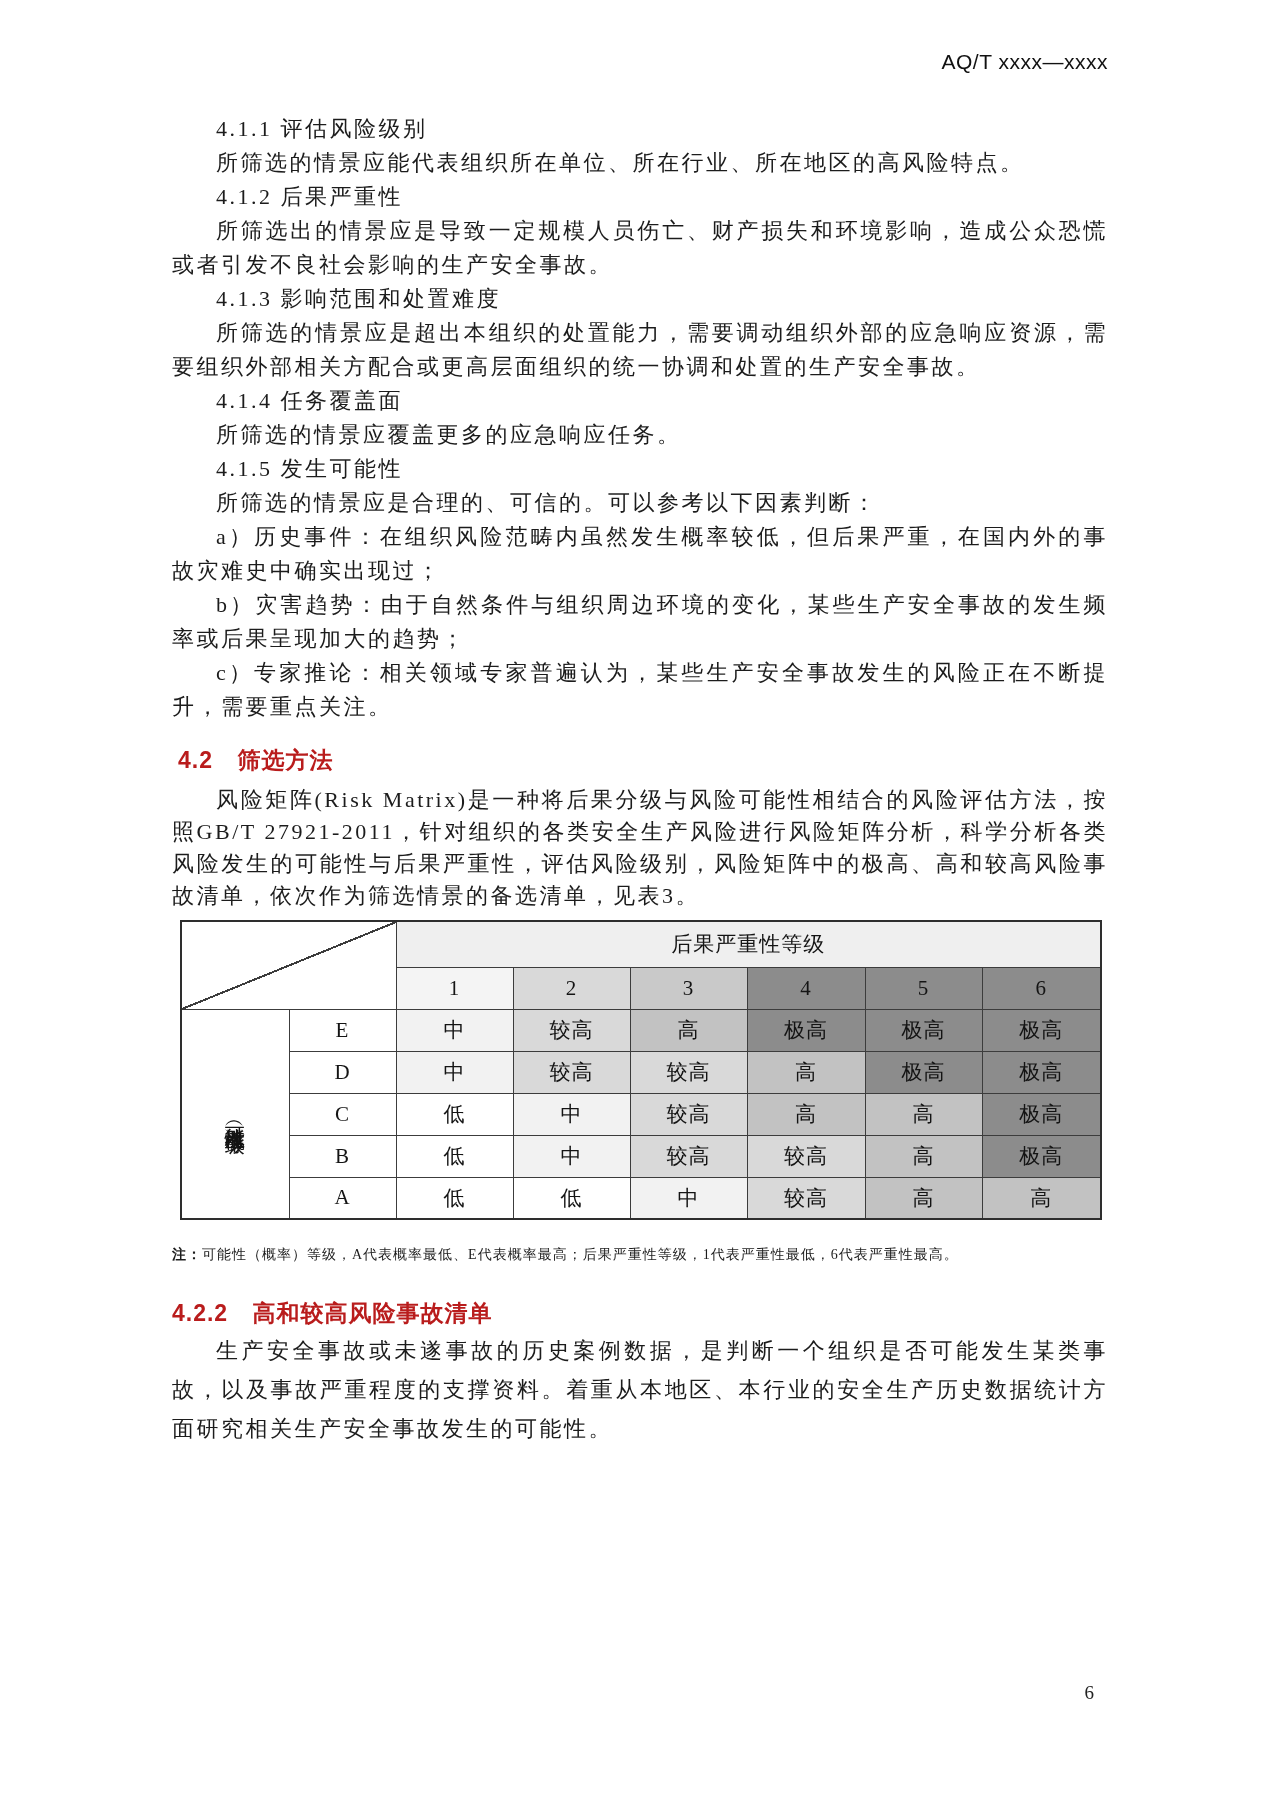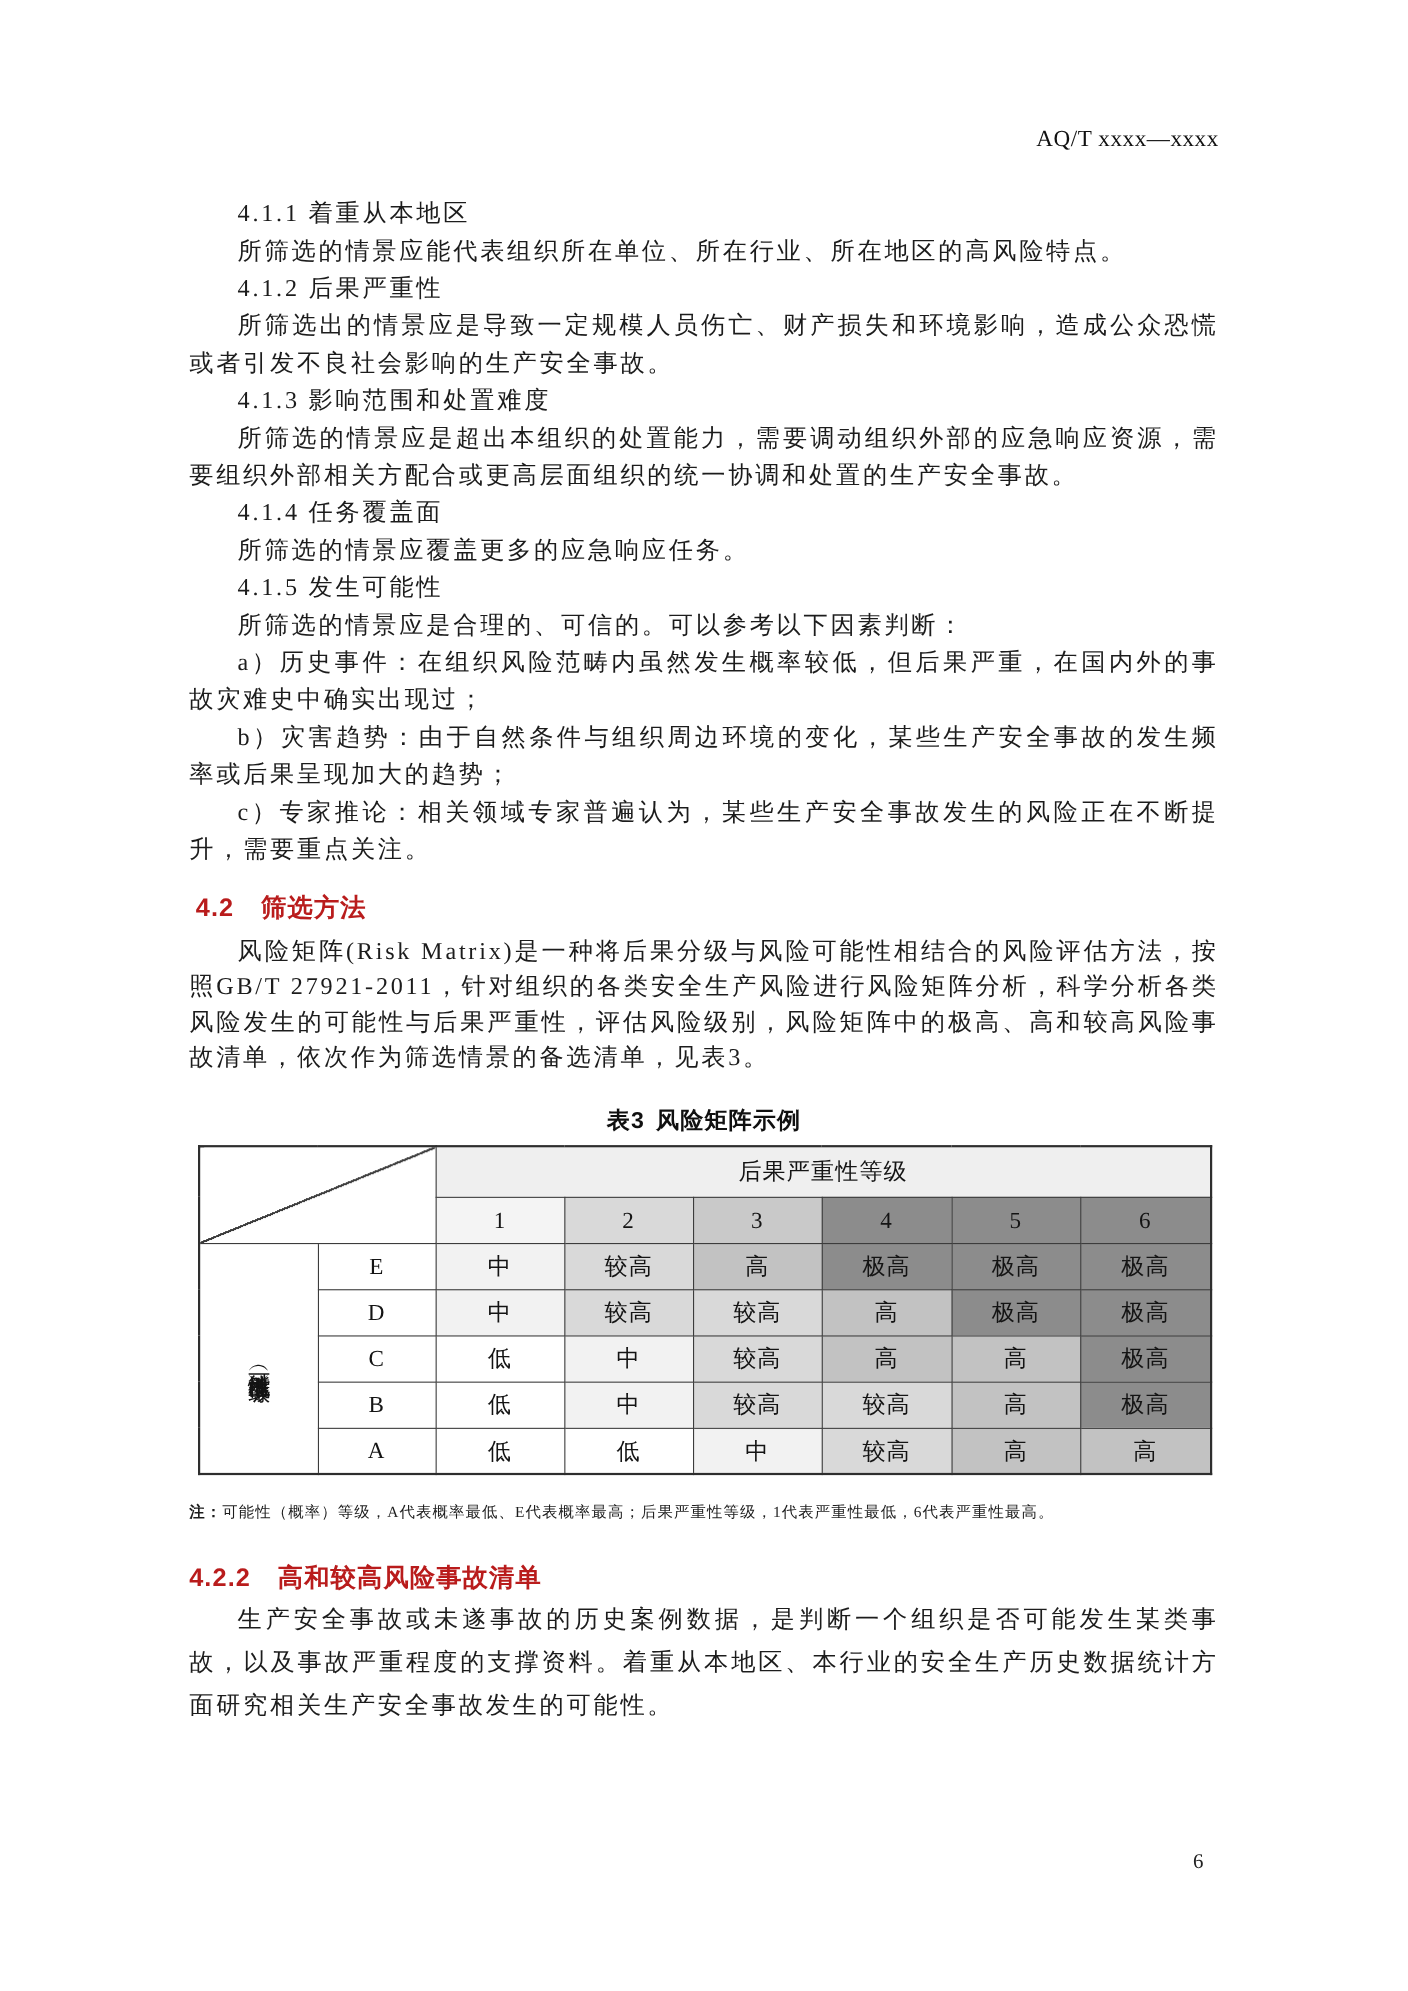--- a/index.html
+++ b/index.html
@@ -3,22 +3,22 @@
 <meta charset="utf-8">
 <style>
   html,body{margin:0;padding:0;background:#ffffff;}
   .page{
     position:relative;width:1280px;height:1810px;background:#ffffff;
     font-family:"Liberation Serif","DejaVu Serif",serif;color:#1c1c1c;
     overflow:hidden;
   }
   .content{margin:0 172px;width:936px;}
   .doc-header{
-    padding-top:114px;text-align:right;
-    font-family:Liberation Serif, serif;
+    padding-top:50px;text-align:right;
+    font-family:Liberation Sans, sans-serif;
     font-size:21px;font-weight:500;color:#111;letter-spacing:0.5px;
   }
   .sec1{margin-top:38px;}
   .para{
     font-size:22px;line-height:34px;letter-spacing:2.5px;
     text-align:justify;text-indent:2em;margin:0;color:#1c1c1c;
   }
   .h-bold{
     font-family:"Liberation Sans","DejaVu Sans",sans-serif;
     font-weight:700;font-size:23px;line-height:28px;color:#b91c1c;
@@ -73,21 +73,21 @@
 <body>
 
 <div class="page">
   <div class="content">
 
     <div class="doc-header">
       <span>AQ/T xxxx—xxxx</span>
     </div>
 
     <div class="sec1">
-      <p class="para">4.1.1 着重从本地区</p>
+      <p class="para">4.1.1 评估风险级别</p>
       <p class="para">所筛选的情景应能代表组织所在单位、所在行业、所在地区的高风险特点。</p>
       <p class="para">4.1.2 后果严重性</p>
       <p class="para">所筛选出的情景应是导致一定规模人员伤亡、财产损失和环境影响，造成公众恐慌或者引发不良社会影响的生产安全事故。</p>
       <p class="para">4.1.3 影响范围和处置难度</p>
       <p class="para">所筛选的情景应是超出本组织的处置能力，需要调动组织外部的应急响应资源，需要组织外部相关方配合或更高层面组织的统一协调和处置的生产安全事故。</p>
       <p class="para">4.1.4 任务覆盖面</p>
       <p class="para">所筛选的情景应覆盖更多的应急响应任务。</p>
       <p class="para">4.1.5 发生可能性</p>
       <p class="para">所筛选的情景应是合理的、可信的。可以参考以下因素判断：</p>
       <p class="para">a）历史事件：在组织风险范畴内虽然发生概率较低，但后果严重，在国内外的事故灾难史中确实出现过；</p>
@@ -96,23 +96,20 @@
     </div>
 
     <p class="h-bold h-42">
       <span class="h-num">4.2</span>
       <span class="h-title">筛选方法</span>
     </p>
 
 
     <p class="para p-421">风险矩阵(Risk Matrix)是一种将后果分级与风险可能性相结合的风险评估方法，按照GB/T 27921-2011，针对组织的各类安全生产风险进行风险矩阵分析，科学分析各类风险发生的可能性与后果严重性，评估风险级别，风险矩阵中的极高、高和较高风险事故清单，依次作为筛选情景的备选清单，见表3。</p>
 
-    <div class="tbl-caption">
-      <span class="cap-no">表3</span><span>风险矩阵示例</span>
-    </div>
 
     <table class="risk">
       <colgroup>
         <col style="width:108px">
           <col style="width:107px">
         <col style="width:117px">
           <col style="width:117px">
           <col style="width:117px">
         <col style="width:118px">
           <col style="width:117px">

